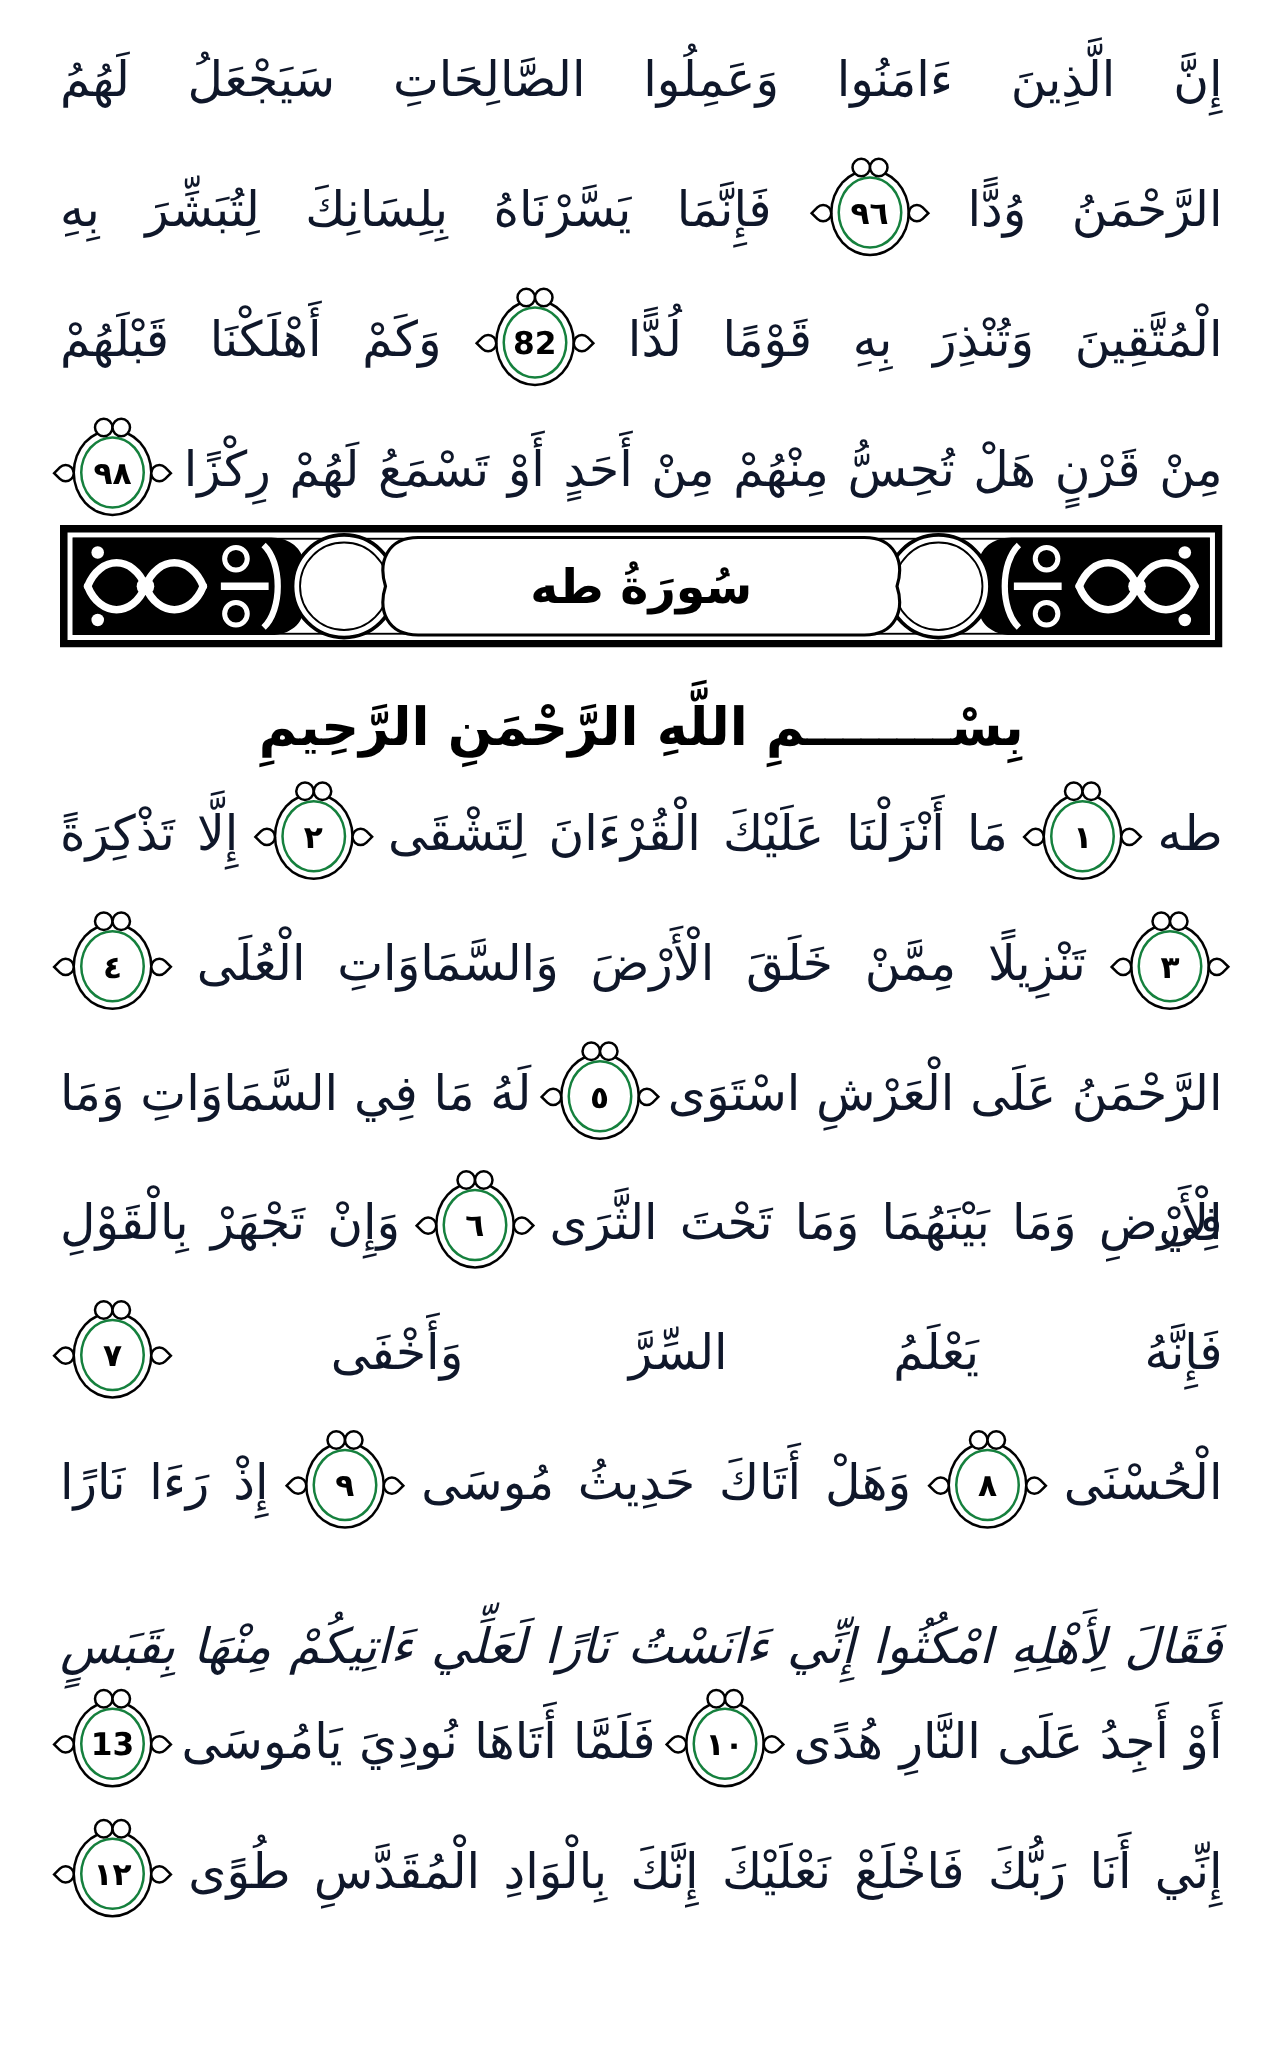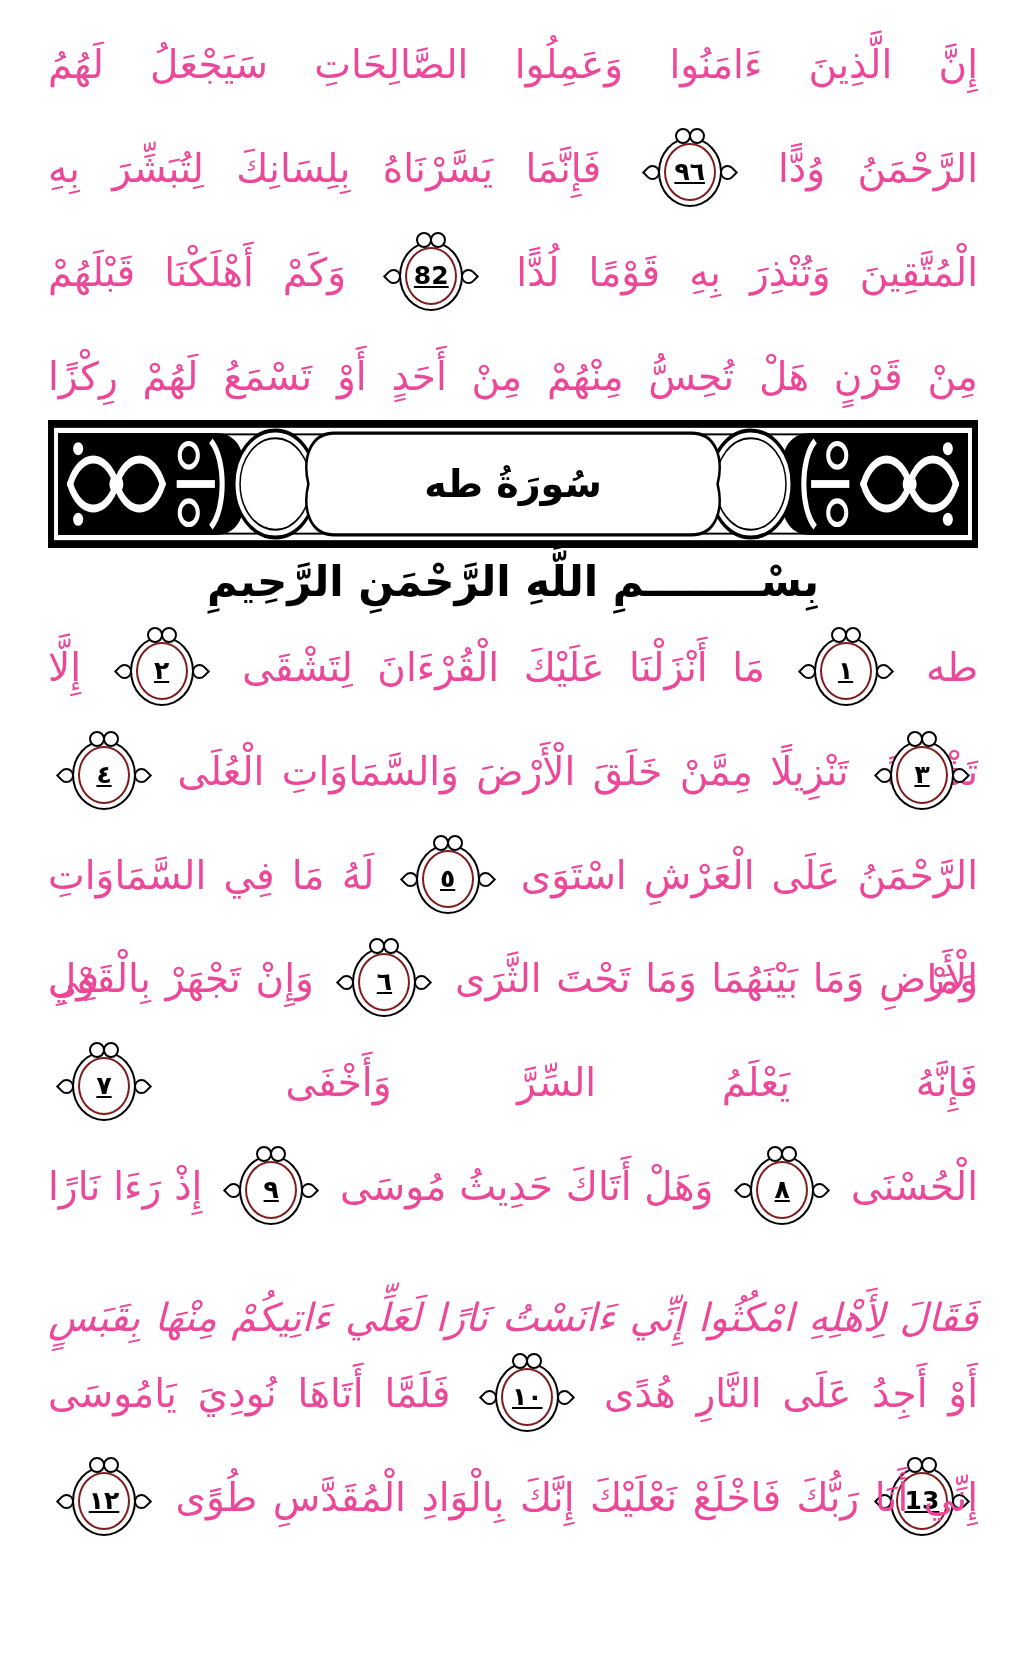--- a/index.html
+++ b/index.html
@@ -28,37 +28,36 @@
     right: 46px;
     height: 104px;
     line-height: 104px;
     font-size: 39px;
     text-align: justify;
     text-align-last: justify;
     text-justify: inter-word;
     white-space: normal;
   }
   .vtext {
-    color: #ec4899;
+    color: #0f172a;
   }
   
   .ayah-marker {
     position: relative;
     display: inline-flex;
     align-items: center;
     justify-content: center;
     width: 48px;
     height: 54px;
-    margin: 0 30px;
+    margin: 0 16px;
     vertical-align: middle;
     background: #fff;
-    border: 2px solid #7f1d1d;
+    border: 2px solid #15803d;
     border-radius: 50%;
     box-shadow: 0 0 0 4px #fff, 0 0 0 6px #000;
-    text-decoration: underline;
   }
   .ayah-marker::before,
   .ayah-marker::after {
     content: "";
     position: absolute;
     top: -17px;
     width: 12px;
     height: 12px;
     background: #fff;
     border: 2px solid #000;
@@ -82,21 +81,21 @@
     font-weight: bold;
     line-height: 1;
     letter-spacing: 0;
   }
   
   .surah-header {
     position: absolute;
     top: 420px;
     left: 48px;
     right: 46px;
-    height: 128px;
+    height: 98px;
   }
   .surah-header svg {
     display: block;
     width: 100%;
     height: 100%;
   }
   .surah-title {
     position: absolute;
     left: 30%;
     right: 30%;

